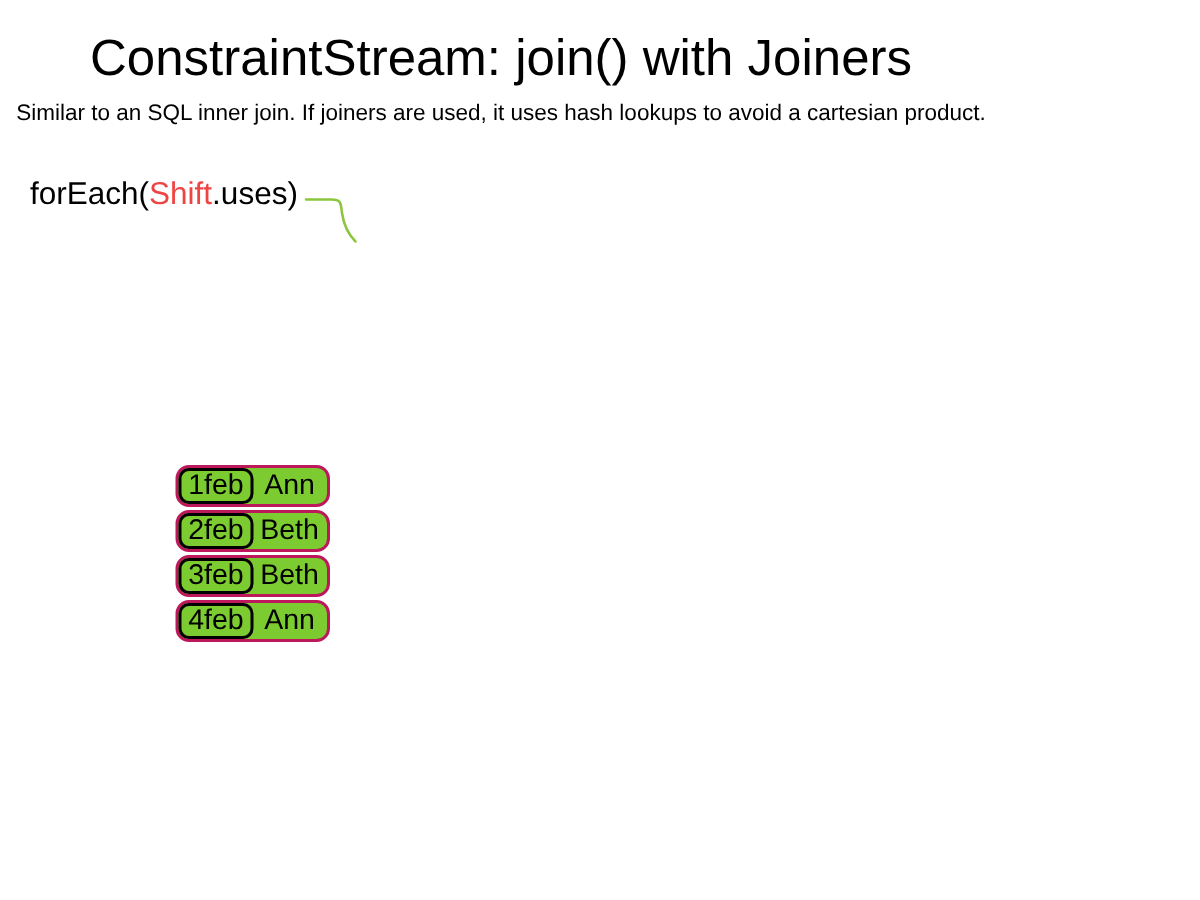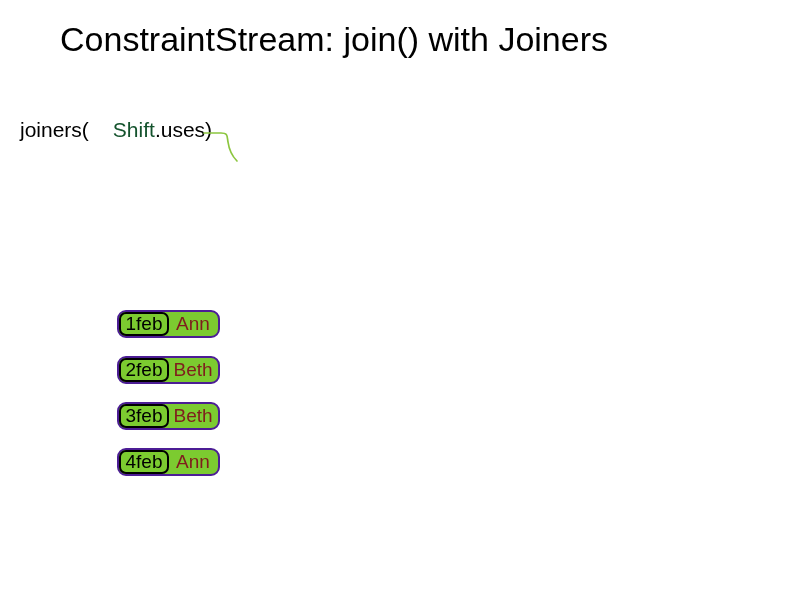--- a/index.html
+++ b/index.html
@@ -33,21 +33,21 @@
     color: #000000;
     white-space: nowrap;
   }
   .code-line {
     position: absolute;
     left: 20px;
     top: 118px;
     font-size: 21px;
     white-space: nowrap;
   }
-  .green-text { color: #14532d; margin-left: 24px; }
+  .green-text { color: #ef4444; }
   .connector-svg {
     position: absolute;
     left: 202px;
     top: 127px;
     width: 40px;
     height: 40px;
   }
   .uni-label {
     position: absolute;
     left: 120px;
@@ -59,23 +59,23 @@
     position: absolute;
     left: 117px;
     top: 310px;
     width: 103px;
   }
   .trow {
     position: relative;
     width: 103px;
     height: 28px;
     box-sizing: border-box;
-    margin-bottom: 18px;
+    margin-bottom: 2px;
     background: #7ccb30;
-    border: 2px solid #4c1d95;
+    border: 2px solid #be185d;
     border-radius: 9px;
   }
   .date-cell {
     position: absolute;
     left: 0px;
     top: 0px;
     bottom: 0px;
     width: 50px;
     box-sizing: border-box;
     border: 2px solid #000000;
@@ -89,32 +89,33 @@
   .emp-cell {
     position: absolute;
     left: 50px;
     right: 1px;
     top: 0;
     bottom: 0;
     display: flex;
     align-items: center;
     justify-content: center;
     font-size: 19px;
-    color: #7f1d1d;
+    color: #000000;
   }
 </style>
 </head>
 <body>
 
 <div class="slide">
 
   <div class="title">ConstraintStream: join() with Joiners</div>
 
+  <div class="subtitle">Similar to an SQL inner join. If joiners are used, it uses hash lookups to avoid a cartesian product.</div>
 
-  <div class="code-line"><span>joiners(</span><span class="green-text">Shift</span><span>.uses)</span></div>
+  <div class="code-line"><span>forEach(</span><span class="green-text">Shift</span><span>.uses)</span></div>
 
   <svg class="connector-svg" viewBox="0 0 40 40" xmlns="http://www.w3.org/2000/svg">
     <path d="M 2 6 L 19 6 C 26 6 25 9 26 15 C 27 22 29 28 35 34" fill="none" stroke="#8cc63f" stroke-width="1.7" stroke-linecap="round"></path>
   </svg>
 
 
   <div class="shift-table">
     <div class="trow">
       <div class="date-cell">1feb</div>
       <div class="emp-cell">Ann</div>

